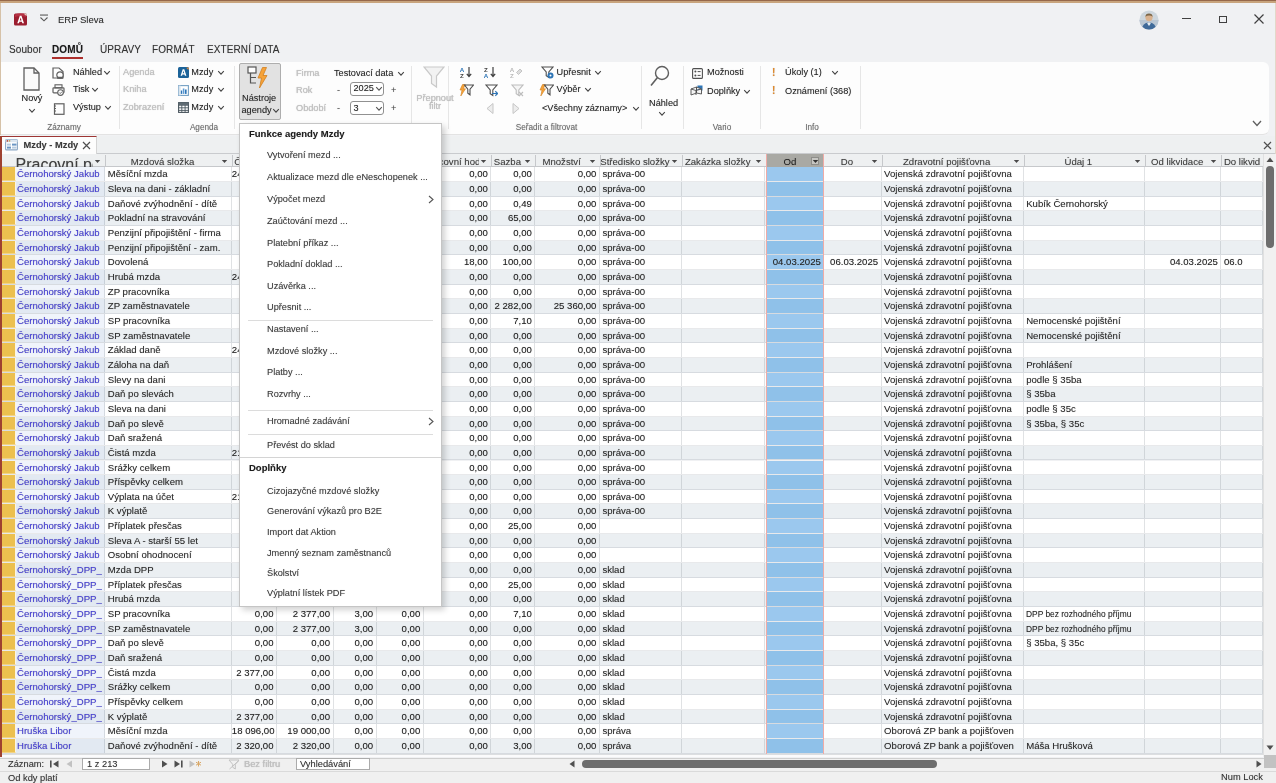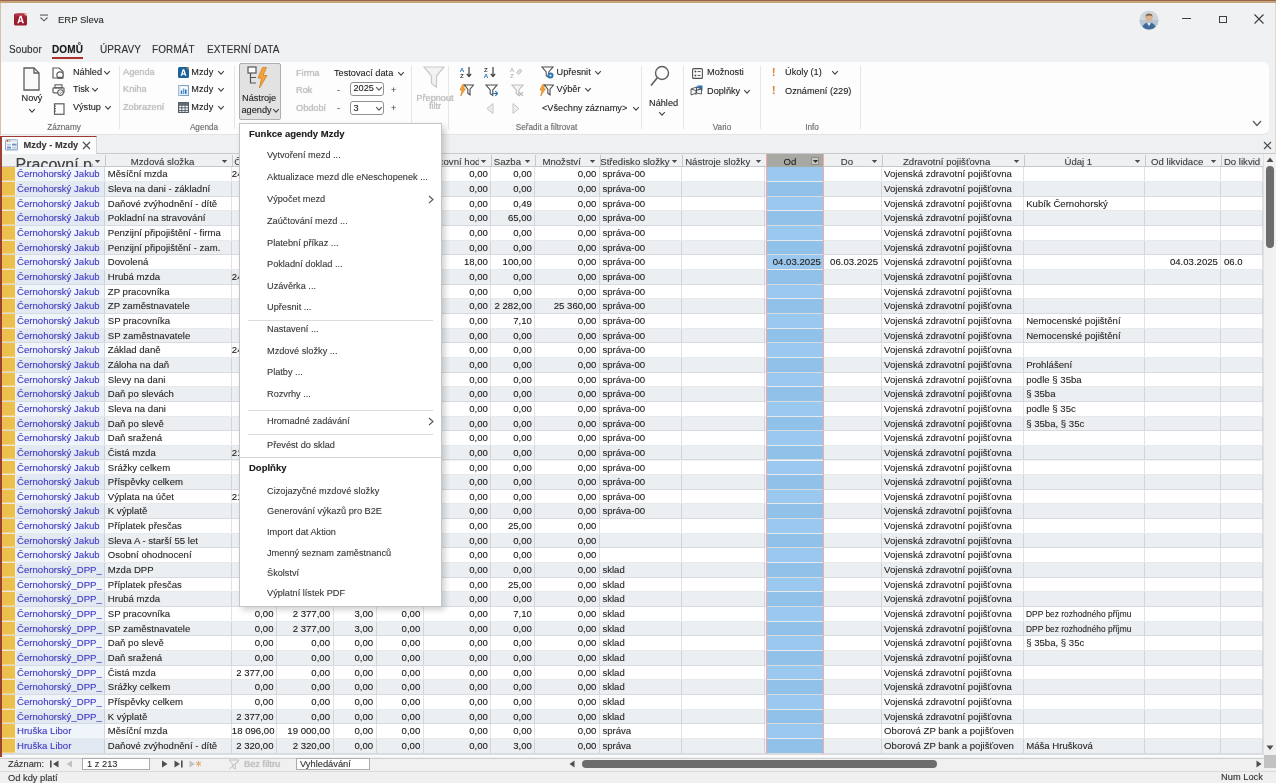--- a/index.html
+++ b/index.html
@@ -242,21 +242,21 @@
 <div style="position:absolute;left:707px;top:85.5px;font-size:9.2px;color:#262626;white-space:nowrap;">Doplňky</div>
 <svg style="position:absolute;left:742.5px;top:88.5px;" width="8" height="6" viewBox="0 0 8 6">
     <path d="M1.2 1.2 L4 4.2 L6.8 1.2" fill="none" stroke="#444" stroke-width="1.1"></path>
   </svg>
 <div style="position:absolute;left:772px;top:66.5px;font-size:10px;font-weight:700;color:#e08a2d">!</div>
 <div style="position:absolute;left:785px;top:67.3px;font-size:9.2px;color:#262626;white-space:nowrap;">Úkoly (1)</div>
 <svg style="position:absolute;left:831px;top:70.3px;" width="8" height="6" viewBox="0 0 8 6">
     <path d="M1.2 1.2 L4 4.2 L6.8 1.2" fill="none" stroke="#444" stroke-width="1.1"></path>
   </svg>
 <div style="position:absolute;left:772px;top:84.5px;font-size:10px;font-weight:700;color:#e08a2d">!</div>
-<div style="position:absolute;left:785px;top:85.5px;font-size:9.2px;color:#262626;white-space:nowrap;">Oznámení (229)</div>
+<div style="position:absolute;left:785px;top:85.5px;font-size:9.2px;color:#262626;white-space:nowrap;">Oznámení (368)</div>
 <div style="position:absolute;left:1px;top:135.6px;width:1274px;height:18.2px;background:#eef0f1;border-bottom:1px solid #c9cbce"></div>
 <div style="position:absolute;left:1.7px;top:135.6px;width:95px;height:18.2px;background:#fdfdfd;border-top:1.8px solid #9e3634;border-right:1px solid #d5d5d5"></div>
 <svg style="position:absolute;left:5.2px;top:138.8px;" width="13" height="12" viewBox="0 0 13 12">
 <rect x="0.6" y="0.6" width="11.8" height="10.3" rx="1" fill="#fff" stroke="#8aa6c4" stroke-width="1.1"></rect>
 <rect x="0.6" y="0.6" width="11.8" height="2.6" fill="#dce6f0"></rect>
 <circle cx="2.4" cy="1.9" r="0.9" fill="#b04a3c"></circle>
     <circle cx="4.6" cy="1.9" r="0.8" fill="#c8a24a"></circle>
 <rect x="2" y="4.6" width="4" height="2" fill="#b8cce0"></rect>
     <rect x="7" y="4.6" width="4.5" height="2" fill="#6b96c4"></rect>
 <rect x="2" y="7.6" width="4" height="2" fill="#6b96c4"></rect>
@@ -323,21 +323,21 @@
 <div style="position:absolute;left:535.4px;top:156.0px;width:52.5px;text-align:center;font-size:9.6px;color:#3f3f3f;white-space:nowrap;overflow:hidden">Množství</div>
 <svg style="position:absolute;left:588.9px;top:159.10000000000002px" width="7" height="5" viewBox="0 0 7 5">
     <path d="M0.8 1 L3.5 4 L6.2 1 Z" fill="#4a4a4a"></path>
   </svg>
 <div style="position:absolute;left:599.9px;top:154.8px;width:1px;height:11.5px;background:#c6c8cb"></div>
 <div style="position:absolute;left:599.9px;top:156.0px;width:70.0px;text-align:center;font-size:9.6px;color:#3f3f3f;white-space:nowrap;overflow:hidden">Středisko složky</div>
 <svg style="position:absolute;left:670.9px;top:159.10000000000002px" width="7" height="5" viewBox="0 0 7 5">
     <path d="M0.8 1 L3.5 4 L6.2 1 Z" fill="#4a4a4a"></path>
   </svg>
 <div style="position:absolute;left:681.9px;top:154.8px;width:1px;height:11.5px;background:#c6c8cb"></div>
-<div style="position:absolute;left:681.9px;top:156.0px;width:71.60000000000002px;text-align:center;font-size:9.6px;color:#3f3f3f;white-space:nowrap;overflow:hidden">Nástroje složky</div>
+<div style="position:absolute;left:681.9px;top:156.0px;width:71.60000000000002px;text-align:center;font-size:9.6px;color:#3f3f3f;white-space:nowrap;overflow:hidden">Zakázka složky</div>
 <svg style="position:absolute;left:754.5px;top:159.10000000000002px" width="7" height="5" viewBox="0 0 7 5">
     <path d="M0.8 1 L3.5 4 L6.2 1 Z" fill="#4a4a4a"></path>
   </svg>
 <div style="position:absolute;left:765.5px;top:154.8px;width:1px;height:11.5px;background:#c6c8cb"></div>
 <div style="position:absolute;left:824.3px;top:156.0px;width:45.30000000000007px;text-align:center;font-size:9.6px;color:#3f3f3f;white-space:nowrap;overflow:hidden">Do</div>
 <svg style="position:absolute;left:870.6px;top:159.10000000000002px" width="7" height="5" viewBox="0 0 7 5">
     <path d="M0.8 1 L3.5 4 L6.2 1 Z" fill="#4a4a4a"></path>
   </svg>
 <div style="position:absolute;left:881.6px;top:154.8px;width:1px;height:11.5px;background:#c6c8cb"></div>
 <div style="position:absolute;left:881.6px;top:156.0px;width:130.10000000000002px;text-align:center;font-size:9.6px;color:#3f3f3f;white-space:nowrap;overflow:hidden">Zdravotní pojišťovna</div>

